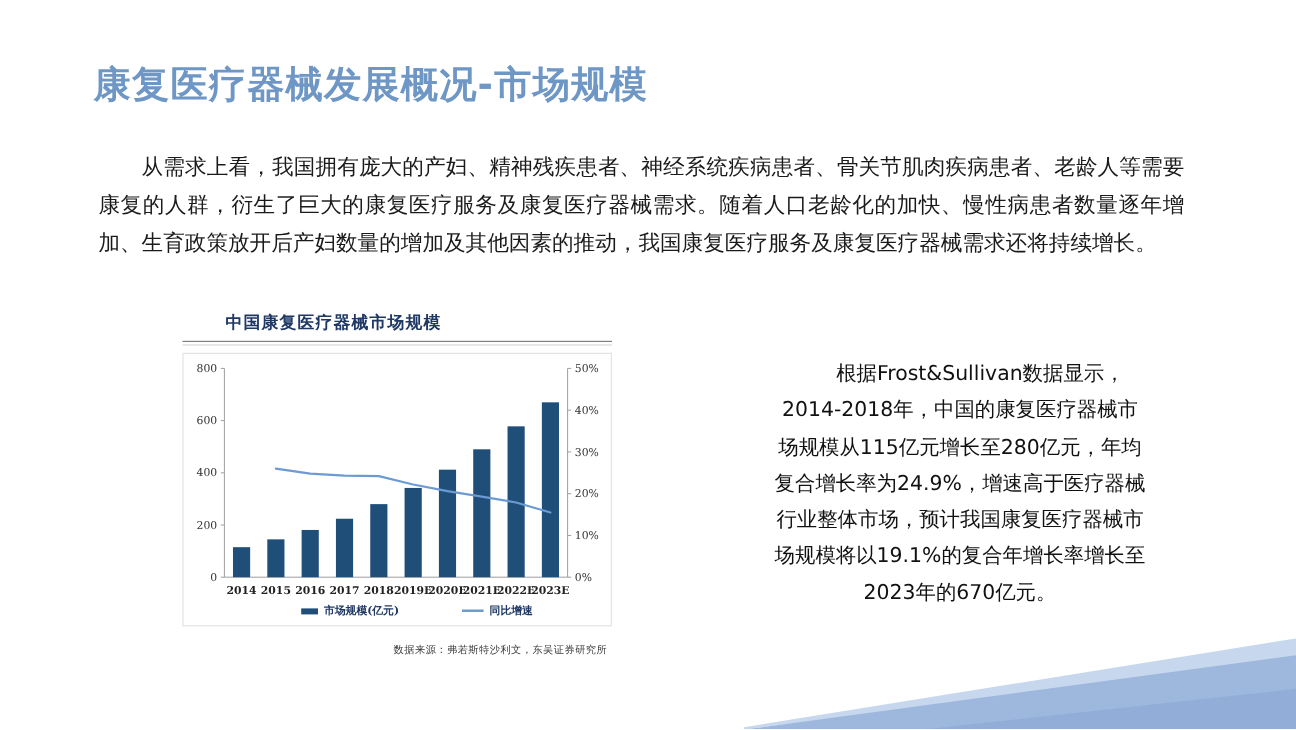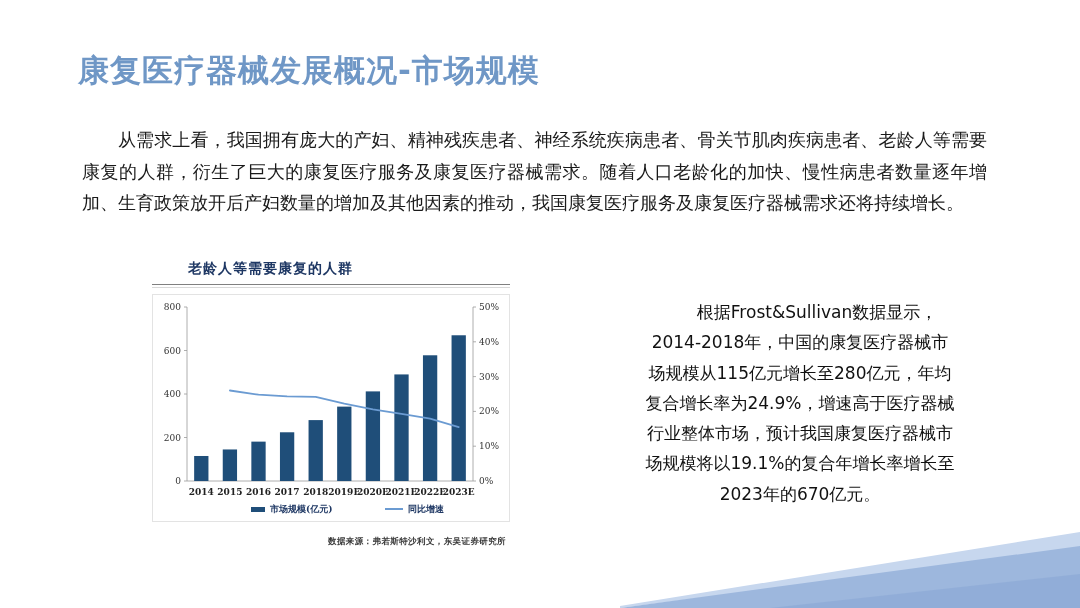--- a/index.html
+++ b/index.html
@@ -107,21 +107,20 @@
   #chart-frame svg { display: block; }
 
   #chart-source {
     margin-top: 14px;
     font-family: "DejaVu Serif", "Liberation Serif", serif;
     font-size: 8.5px;
     color: #3a3a3a;
     text-align: right;
     padding-right: 4px;
     letter-spacing: .4px;
-    font-weight: bold;
   }
 
   .ax-label {
     font-family: "DejaVu Serif", "Liberation Serif", serif;
     font-size: 9px;
     fill: #333333;
   }
   .ax-cat {
     font-family: "DejaVu Serif", "Liberation Serif", serif;
     font-size: 9px;
@@ -141,21 +140,21 @@
 <div id="slide">
 
   <div id="page-title">康复医疗器械发展概况-市场规模</div>
 
   <div id="intro-paragraph">从需求上看，我国拥有庞大的产妇、精神残疾患者、神经系统疾病患者、骨关节肌肉疾病患者、老龄人等需要康复的人群，衍生了巨大的康复医疗服务及康复医疗器械需求。随着人口老龄化的加快、慢性病患者数量逐年增加、生育政策放开后产妇数量的增加及其他因素的推动，我国康复医疗服务及康复医疗器械需求还将持续增长。</div>
 
   <div id="commentary">根据Frost&amp;Sullivan数据显示，2014-2018年，中国的康复医疗器械市场规模从115亿元增长至280亿元，年均复合增长率为24.9%，增速高于医疗器械行业整体市场，预计我国康复医疗器械市场规模将以19.1%的复合年增长率增长至2023年的670亿元。</div>
 
   <div id="chart-card">
 
-    <div id="chart-title">老龄人等需要康复的人群</div>
+    <div id="chart-title">中国康复医疗器械市场规模</div>
 
     <div id="chart-rule"></div>
 
     <div id="chart-frame">
       <svg id="chart-svg" width="356" height="226" viewBox="0 0 356 226">
           <line x1="34" y1="12" x2="34" y2="186" stroke="#9a9a9a" stroke-width="0.8"></line>
           <line x1="31" y1="186" x2="34" y2="186" stroke="#9a9a9a" stroke-width="0.8"></line>
           <text x="28" y="189" text-anchor="end" class="ax-label">0</text>
           <line x1="31" y1="142.5" x2="34" y2="142.5" stroke="#9a9a9a" stroke-width="0.8"></line>
           <text x="28" y="145.5" text-anchor="end" class="ax-label">200</text>

